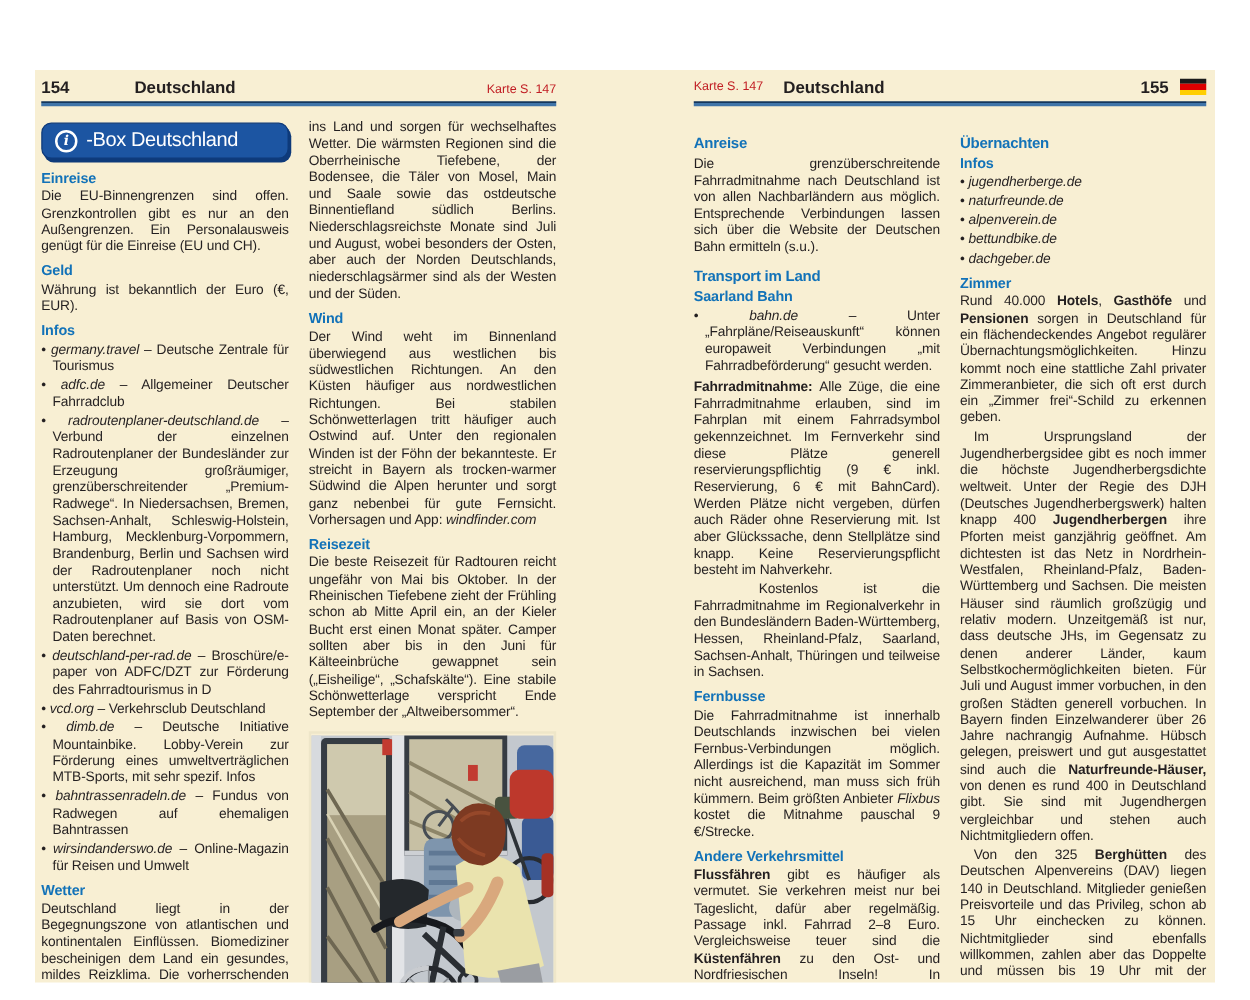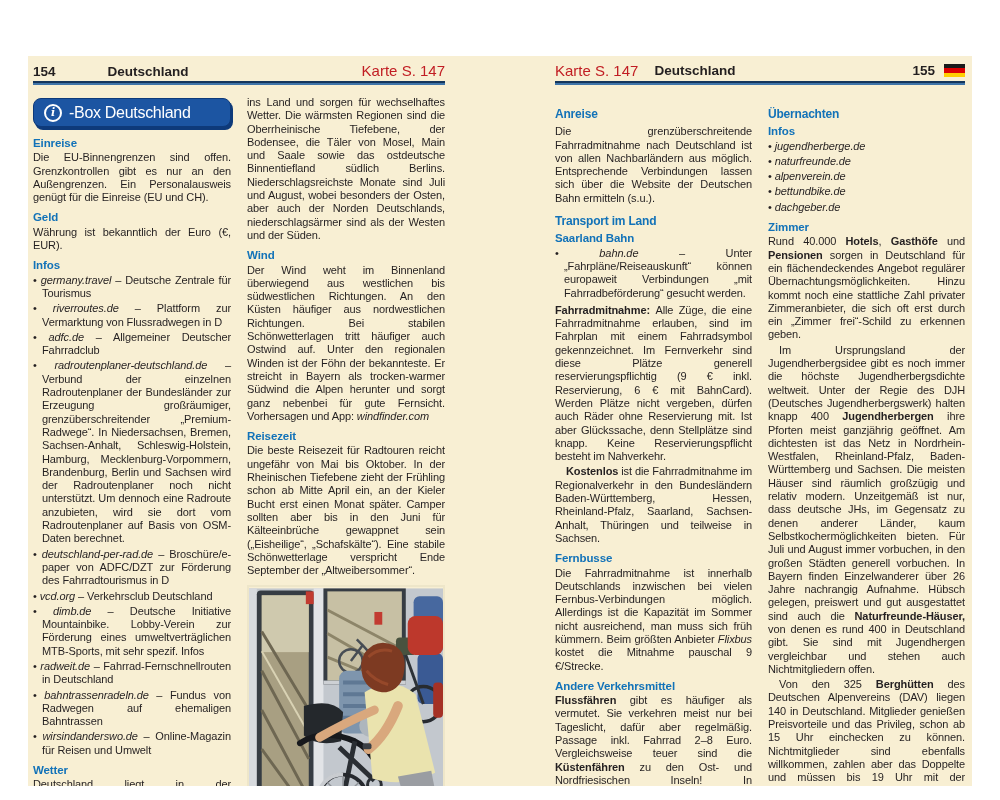--- a/index.html
+++ b/index.html
@@ -8,21 +8,21 @@
     --text:#231f20; --flag-black:#1a1a1a; --flag-red:#dd0000; --flag-gold:#ffce00;
   }
   html,body{margin:0;padding:0;width:1000px;height:800px;background:var(--page-bg);
     font-family:"Liberation Sans",sans-serif;color:var(--text);}
   .paper{position:absolute;left:28px;top:56px;width:944px;height:730px;background:var(--paper);overflow:hidden;}
   .phead{position:absolute;top:6px;display:flex;align-items:baseline;}
   .phead-l{left:5px;width:412px;}
   .phead-r{left:527px;width:410px;align-items:center;}
   .pnum{font-weight:bold;font-size:13.5px;}
   .ptitle{font-weight:bold;font-size:13.5px;text-align:right;}
-  .pmap{color:var(--map-ref-red);font-size:15px;}
+  .pmap{color:var(--map-ref-red);font-size:10px;}
   .phead-l .ptitle{margin-left:52px;}
   .phead-l .pmap{margin-left:auto;}
   .phead-r .ptitle{margin-left:16px;}
   .phead-r .pnum{margin-left:auto;}
   .flag{display:inline-flex;flex-direction:column;width:21px;height:13px;margin-left:9px;}
   .fb{flex:1;background:var(--flag-black);} .fr{flex:1;background:var(--flag-red);} .fy{flex:1;background:var(--flag-gold);}
   .rule{position:absolute;top:25px;height:4px;
     background:linear-gradient(to bottom,var(--rule-dark) 0 45%,var(--rule-light) 45% 100%);}
   .rule-l{left:5px;width:412px;} .rule-r{left:527px;width:410px;}
   .cols{position:absolute;top:40px;display:flex;gap:16px;}
@@ -74,27 +74,25 @@
       <div class="ibox-banner">
         <span class="circ-i">i</span>
         <span class="ibox-title">-Box Deutschland</span>
       </div>
       <h3 class="hs" style="margin-top:2px">Einreise</h3>
       <p class="p"><span>Die EU-Binnengrenzen sind offen. Grenzkontrollen gibt es nur an den Außengrenzen. Ein Personalausweis genügt für die Einreise (EU und CH).</span></p>
       <h3 class="hs">Geld</h3>
       <p class="p"><span>Währung ist bekanntlich der Euro (€, EUR).</span></p>
       <h3 class="hs">Infos</h3>
       <p class="p bu"><span style="font-style: italic;">germany.travel</span><span> – Deutsche Zentrale für Tourismus</span></p>
-      <p class="p bu"><span style="font-style: italic;">riverroutes.de</span><span> – Plattform zur Vermarktung von Flussradwegen in D</span></p>
       <p class="p bu"><span style="font-style: italic;">adfc.de</span><span> – Allgemeiner Deutscher Fahrradclub</span></p>
       <p class="p bu"><span style="font-style: italic;">radroutenplaner-deutschland.de</span><span> – Verbund der einzelnen Radroutenplaner der Bundesländer zur Erzeugung großräumiger, grenzüberschreitender „Premium-Radwege“. In Niedersachsen, Bremen, Sachsen-Anhalt, Schleswig-Holstein, Hamburg, Mecklenburg-Vorpommern, Brandenburg, Berlin und Sachsen wird der Radroutenplaner noch nicht unterstützt. Um dennoch eine Radroute anzubieten, wird sie dort vom Radroutenplaner auf Basis von OSM-Daten berechnet.</span></p>
       <p class="p bu"><span style="font-style: italic;">deutschland-per-rad.de</span><span> – Broschüre/e-paper von ADFC/DZT zur Förderung des Fahrradtourismus in D</span></p>
       <p class="p bu"><span style="font-style: italic;">vcd.org</span><span> – Verkehrsclub Deutschland</span></p>
       <p class="p bu"><span style="font-style: italic;">dimb.de</span><span> – Deutsche Initiative Mountainbike. Lobby-Verein zur Förderung eines umweltverträglichen MTB-Sports, mit sehr spezif. Infos</span></p>
-      <p class="p bu"><span style="font-style: italic;">radweit.de</span><span> – Fahrrad-Fernschnellrouten in Deutschland</span></p>
       <p class="p bu"><span style="font-style: italic;">bahntrassenradeln.de</span><span> – Fundus von Radwegen auf ehemaligen Bahntrassen</span></p>
       <p class="p bu"><span style="font-style: italic;">wirsindanderswo.de</span><span> – Online-Magazin für Reisen und Umwelt</span></p>
       <h3 class="hs">Wetter</h3>
       <p class="p"><span>Deutschland liegt in der Begegnungszone von atlantischen und kontinentalen Einflüssen. Biomediziner bescheinigen dem Land ein gesundes, mildes Reizklima. Die vorherrschenden Westwinde bringen oft feuchte Meeresluft</span></p>
     </div>
     <div class="col">
       <p class="p"><span>ins Land und sorgen für wechselhaftes Wetter. Die wärmsten Regionen sind die Oberrheinische Tiefebene, der Bodensee, die Täler von Mosel, Main und Saale sowie das ostdeutsche Binnentiefland südlich Berlins. Niederschlagsreichste Monate sind Juli und August, wobei besonders der Osten, aber auch der Norden Deutschlands, niederschlagsärmer sind als der Westen und der Süden.</span></p>
       <h3 class="hs">Wind</h3>
       <p class="p"><span>Der Wind weht im Binnenland überwiegend aus westlichen bis südwestlichen Richtungen. An den Küsten häufiger aus nordwestlichen Richtungen. Bei stabilen Schönwetterlagen tritt häufiger auch Ostwind auf. Unter den regionalen Winden ist der Föhn der bekannteste. Er streicht in Bayern als trocken-warmer Südwind die Alpen herunter und sorgt ganz nebenbei für gute Fernsicht. Vorhersagen und App: </span><span style="font-style: italic;">windfinder.com</span></p>
       <h3 class="hs">Reisezeit</h3>
@@ -163,21 +161,21 @@
   </div>
 
   <div class="cols cols-r">
     <div class="col">
       <h2 class="hb">Anreise</h2>
       <p class="p"><span>Die grenzüberschreitende Fahrradmitnahme nach Deutschland ist von allen Nachbarländern aus möglich. Entsprechende Verbindungen lassen sich über die Website der Deutschen Bahn ermitteln (s.u.).</span></p>
       <h2 class="hb" style="margin-top:10px">Transport im Land</h2>
       <h3 class="hs" style="margin-top:0">Saarland Bahn</h3>
       <p class="p bu"><span style="font-style: italic;">bahn.de</span><span> – Unter „Fahrpläne/Reiseauskunft“ können europaweit Verbindungen „mit Fahrradbeförderung“ gesucht werden.</span></p>
       <p class="p mt4"><span style="font-weight: 700;">Fahrradmitnahme: </span><span>Alle Züge, die eine Fahrradmitnahme erlauben, sind im Fahrplan mit einem Fahrradsymbol gekennzeichnet. Im Fernverkehr sind diese Plätze generell reservierungspflichtig (9 € inkl. Reservierung, 6 € mit BahnCard). Werden Plätze nicht vergeben, dürfen auch Räder ohne Reservierung mit. Ist aber Glückssache, denn Stellplätze sind knapp. Keine Reservierungspflicht besteht im Nahverkehr.</span></p>
-      <p class="p ind"><span style="font-weight: 700;">Kostenlos</span><span> ist die Fahrradmitnahme im Regionalverkehr in den Bundesländern Baden-Württemberg, Hessen, Rheinland-Pfalz, Saarland, Sachsen-Anhalt, Thüringen und teilweise in Sachsen.</span></p>
+      <p class="p ind"><span style="font-weight: 400; margin-left: 41px;">Kostenlos</span><span> ist die Fahrradmitnahme im Regionalverkehr in den Bundesländern Baden-Württemberg, Hessen, Rheinland-Pfalz, Saarland, Sachsen-Anhalt, Thüringen und teilweise in Sachsen.</span></p>
       <h3 class="hs">Fernbusse</h3>
       <p class="p"><span>Die Fahrradmitnahme ist innerhalb Deutschlands inzwischen bei vielen Fernbus-Verbindungen möglich. Allerdings ist die Kapazität im Sommer nicht ausreichend, man muss sich früh kümmern. Beim größten Anbieter </span><span style="font-style: italic;">Flixbus</span><span> kostet die Mitnahme pauschal 9 €/Strecke.</span></p>
       <h3 class="hs">Andere Verkehrsmittel</h3>
       <p class="p"><span style="font-weight: 700;">Flussfähren</span><span> gibt es häufiger als vermutet. Sie verkehren meist nur bei Tageslicht, dafür aber regelmäßig. Passage inkl. Fahrrad 2–8 Euro. Vergleichsweise teuer sind die </span><span style="font-weight: 700;">Küstenfähren</span><span> zu den Ost- und Nordfriesischen Inseln! In fahrradtouristisch engagierten Regionen ist die Fahrradmitnahme in </span></p>
     </div>
     <div class="col">
       <h2 class="hb">Übernachten</h2>
       <h3 class="hs" style="margin-top:0">Infos</h3>
       <p class="p bu"><span style="font-style: italic;">jugendherberge.de</span></p>
       <p class="p bu"><span style="font-style: italic;">naturfreunde.de</span></p>

